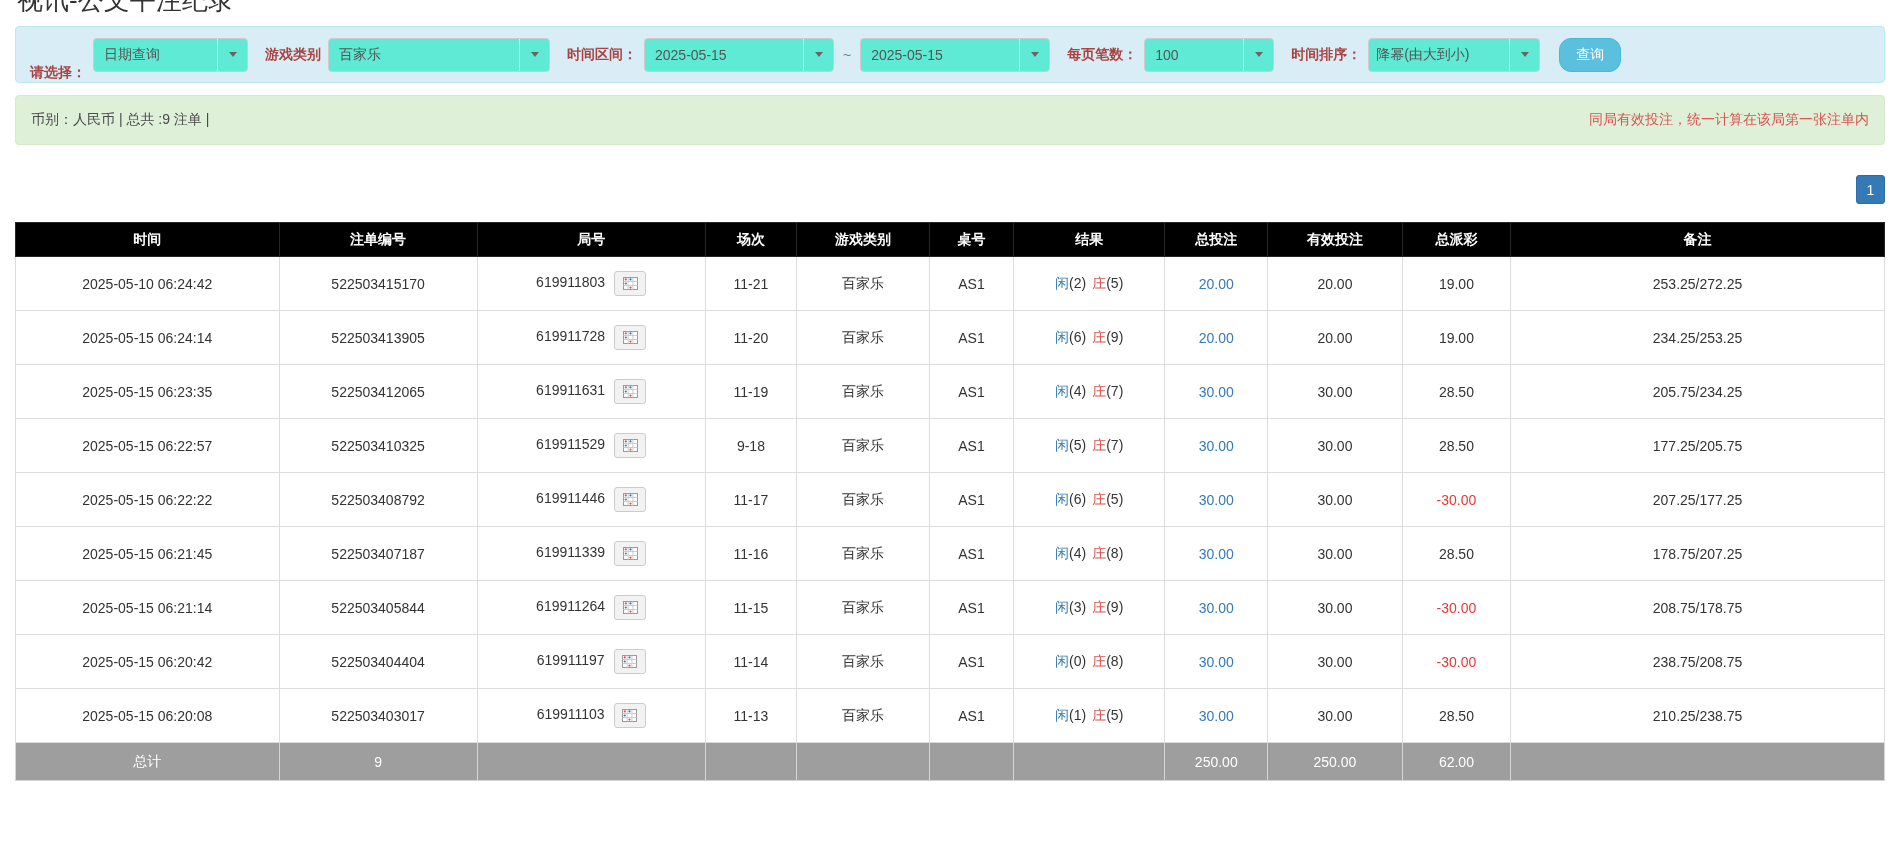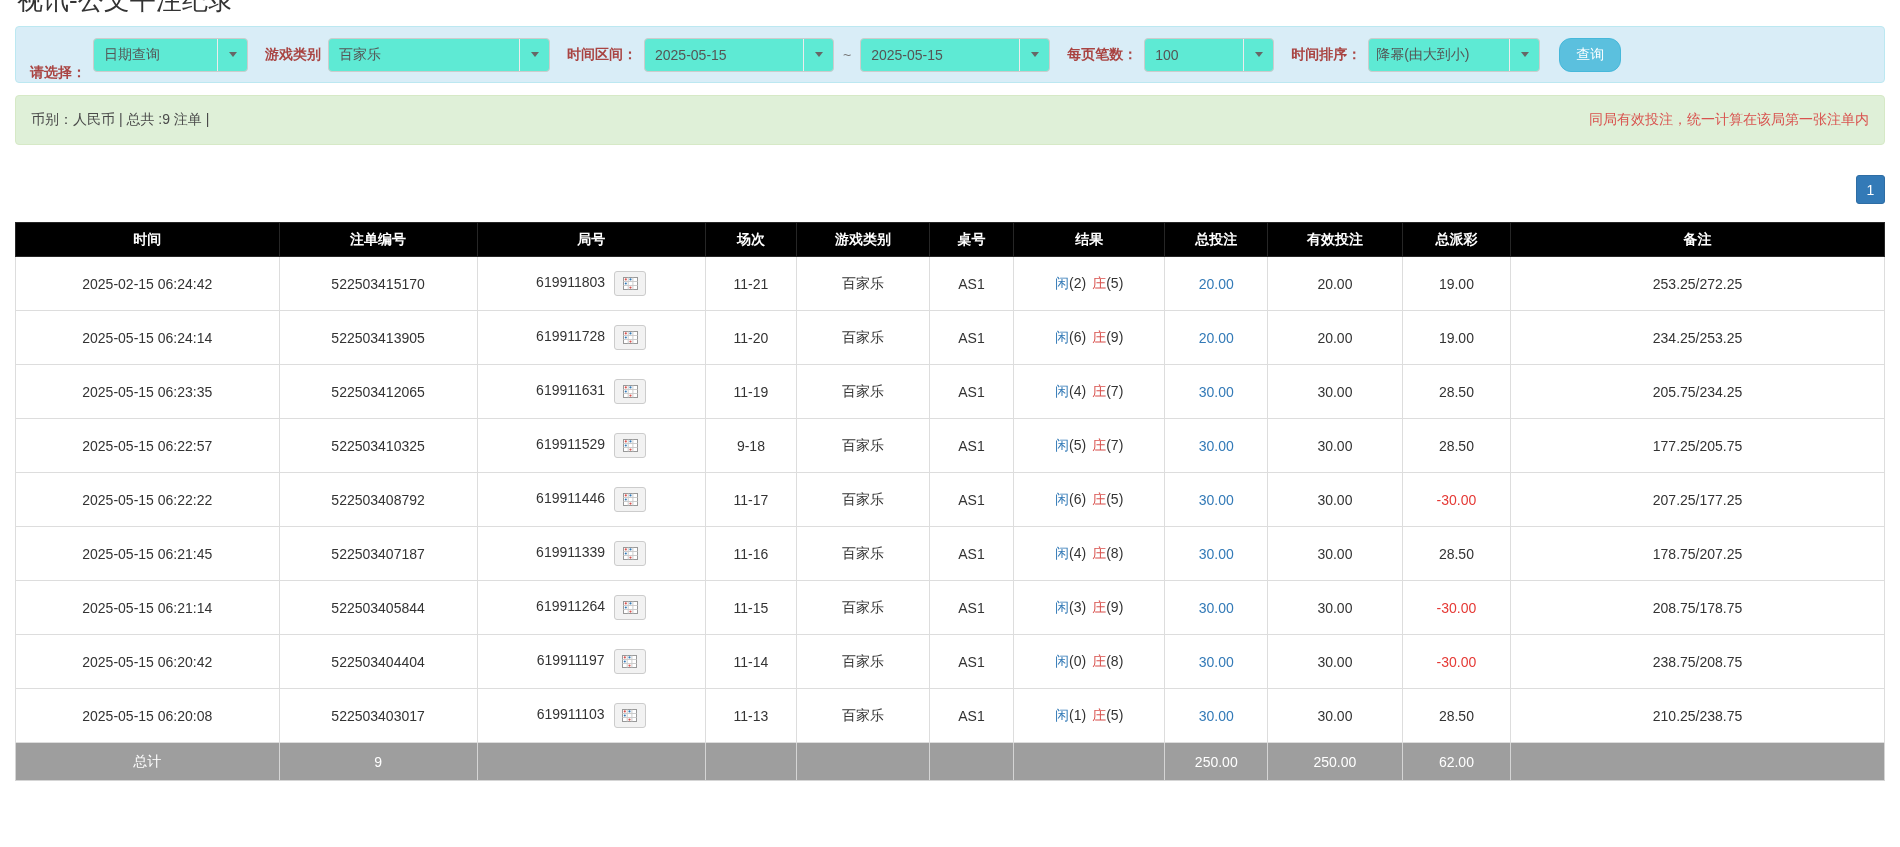--- a/index.html
+++ b/index.html
@@ -196,21 +196,21 @@
         <th>桌号</th>
         <th>结果</th>
         <th>总投注</th>
         <th>有效投注</th>
         <th>总派彩</th>
         <th>备注</th>
       </tr>
     </thead>
     <tbody>
         <tr>
-    <td>2025-02-15 06:24:42</td>
+    <td>2025-05-10 06:24:42</td>
     <td>522503415170</td>
     <td>
       <span>619911803</span><button class="roadmap-btn">
               <svg width="15" height="13" viewBox="0 0 15 13" aria-hidden="true">
                 <rect x="0.5" y="0.5" width="14" height="12" fill="#ffffff" stroke="#999999"></rect>
                 <path d="M0.5 4.5h14M0.5 8.5h14M5.2 0.5v12M9.9 0.5v12" stroke="#cccccc" stroke-width="1" fill="none"></path>
                 <circle cx="2.8" cy="2.4" r="1.1" fill="#d9534f"></circle>
                 <circle cx="7.5" cy="2.4" r="1.1" fill="#337ab7"></circle>
                 <circle cx="2.8" cy="6.5" r="1.1" fill="#337ab7"></circle>
                 <circle cx="7.5" cy="10.6" r="1.1" fill="#d9534f"></circle>

